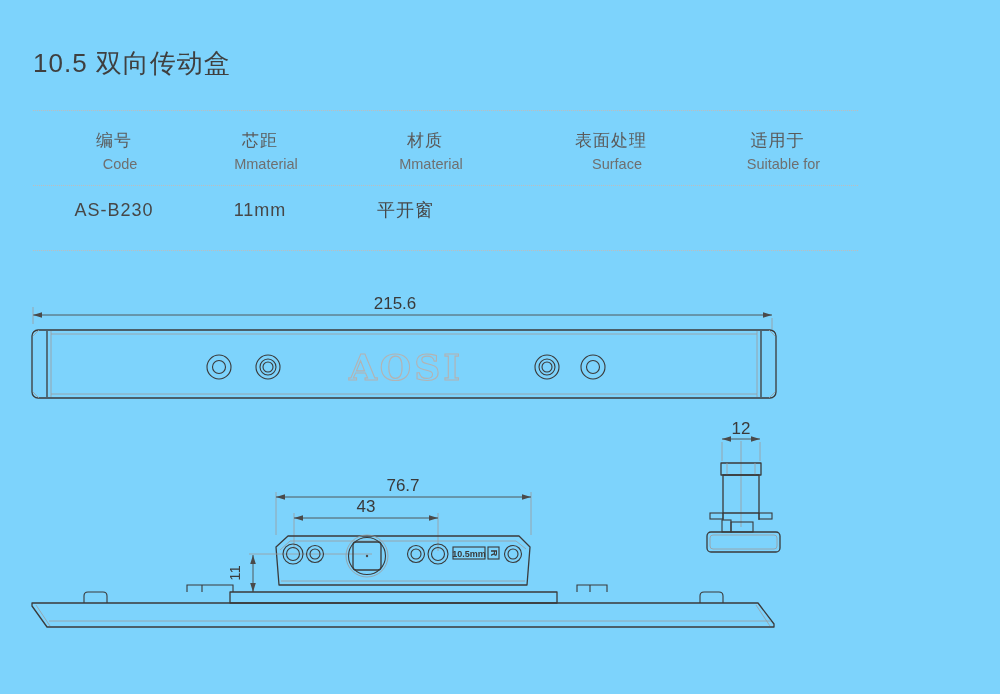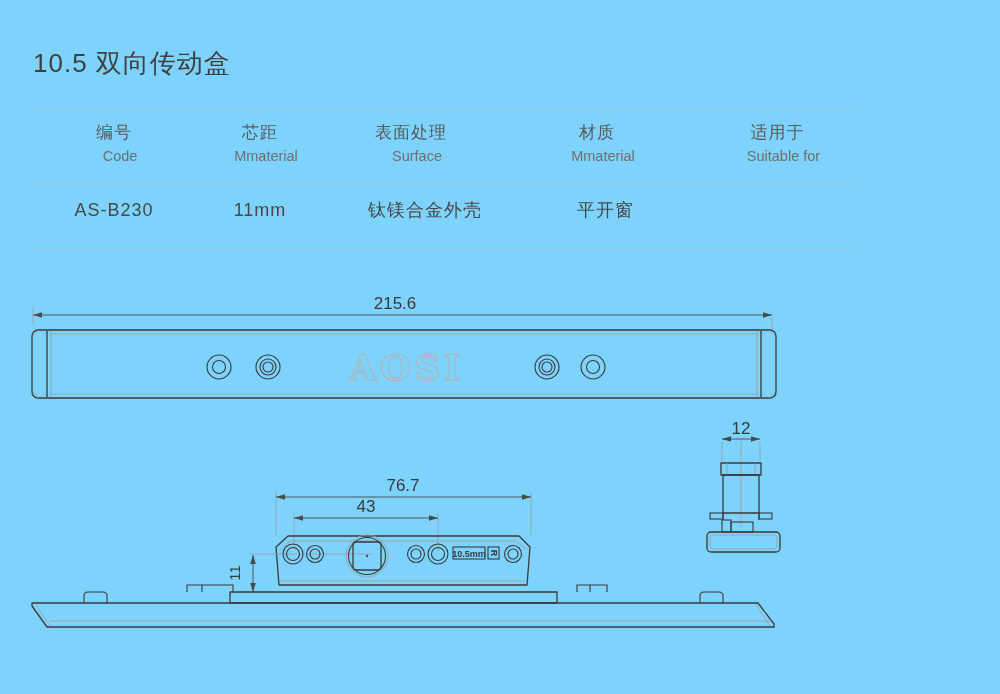--- a/index.html
+++ b/index.html
@@ -2,21 +2,21 @@
 <html><head>
 <meta charset="utf-8">
 <style>
   html,body{margin:0;padding:0;background:#ffffff;}
   #page{position:relative;width:1000px;height:694px;background:#7dd3fc;overflow:hidden;
         font-family:"Liberation Sans", sans-serif;}
   .title{position:absolute;left:33px;top:46px;font-size:26px;color:#3f3f3f;letter-spacing:1px;}
   .dotline{position:absolute;left:33px;width:825px;height:0;border-top:1px dotted #bdbdbd;}
   .thead{position:absolute;left:33px;top:121px;width:825px;height:58px;display:flex;}
   .trow{position:absolute;left:33px;top:178px;width:825px;height:64px;display:flex;}
-  .col{display:flex;flex-direction:column;align-items:center;justify-content:flex-start;gap:4px;}
+  .col{display:flex;flex-direction:column;align-items:center;justify-content:center;gap:4px;}
   .c1{width:162px}.c2{width:130px}.c3{width:200px}.c4{width:172px}.c5{width:161px}
   .hzh{font-size:17px;color:#5a5a5a;letter-spacing:1px;}
   .hen{font-size:14.5px;color:#6f6f6f;margin-left:12px;}
   .cell{display:flex;align-items:center;justify-content:center;font-size:18px;color:#474747;letter-spacing:1px;}
   svg{position:absolute;left:0;top:0;}
   .ml{stroke:#3a3a3a;stroke-width:1.3;fill:none;stroke-linejoin:round;}
   .m2{stroke:#3a3a3a;stroke-width:1.1;fill:none;}
   .tl{stroke:#9c9c9c;stroke-width:0.8;fill:none;}
   .dm{stroke:#4a4a4a;stroke-width:0.9;fill:none;}
   .ar{fill:#4a4a4a;stroke:none;}
@@ -39,38 +39,37 @@
 
   <div class="thead">
     <div class="col c1">
       <span class="hzh">编号</span>
       <span class="hen">Code</span>
     </div>
     <div class="col c2">
       <span class="hzh">芯距</span>
       <span class="hen">Mmaterial</span>
     </div>
+    <div class="col c3">
+      <span class="hzh">材质</span>
+      <span class="hen">Mmaterial</span>
+    </div>
     <div class="col c4">
       <span class="hzh">表面处理</span>
       <span class="hen">Surface</span>
     </div>
-    <div class="col c3">
-      <span class="hzh">材质</span>
-      <span class="hen">Mmaterial</span>
-    </div>
     <div class="col c5">
       <span class="hzh">适用于</span>
       <span class="hen">Suitable for</span>
     </div>
   </div>
 
   <div class="trow">
     <div class="cell c1">AS-B230</div>
     <div class="cell c2">11mm</div>
-    <div class="cell c3">钛镁合金外壳</div>
     <div class="cell c5">平开窗</div>
   </div>
 
   <svg width="1000" height="694" viewBox="0 0 1000 694">
 
     <g>
 
       <g>
         <line class="dm" x1="33" y1="315" x2="772" y2="315"></line>
         <line class="tl" x1="33" y1="307" x2="33" y2="324"></line>

